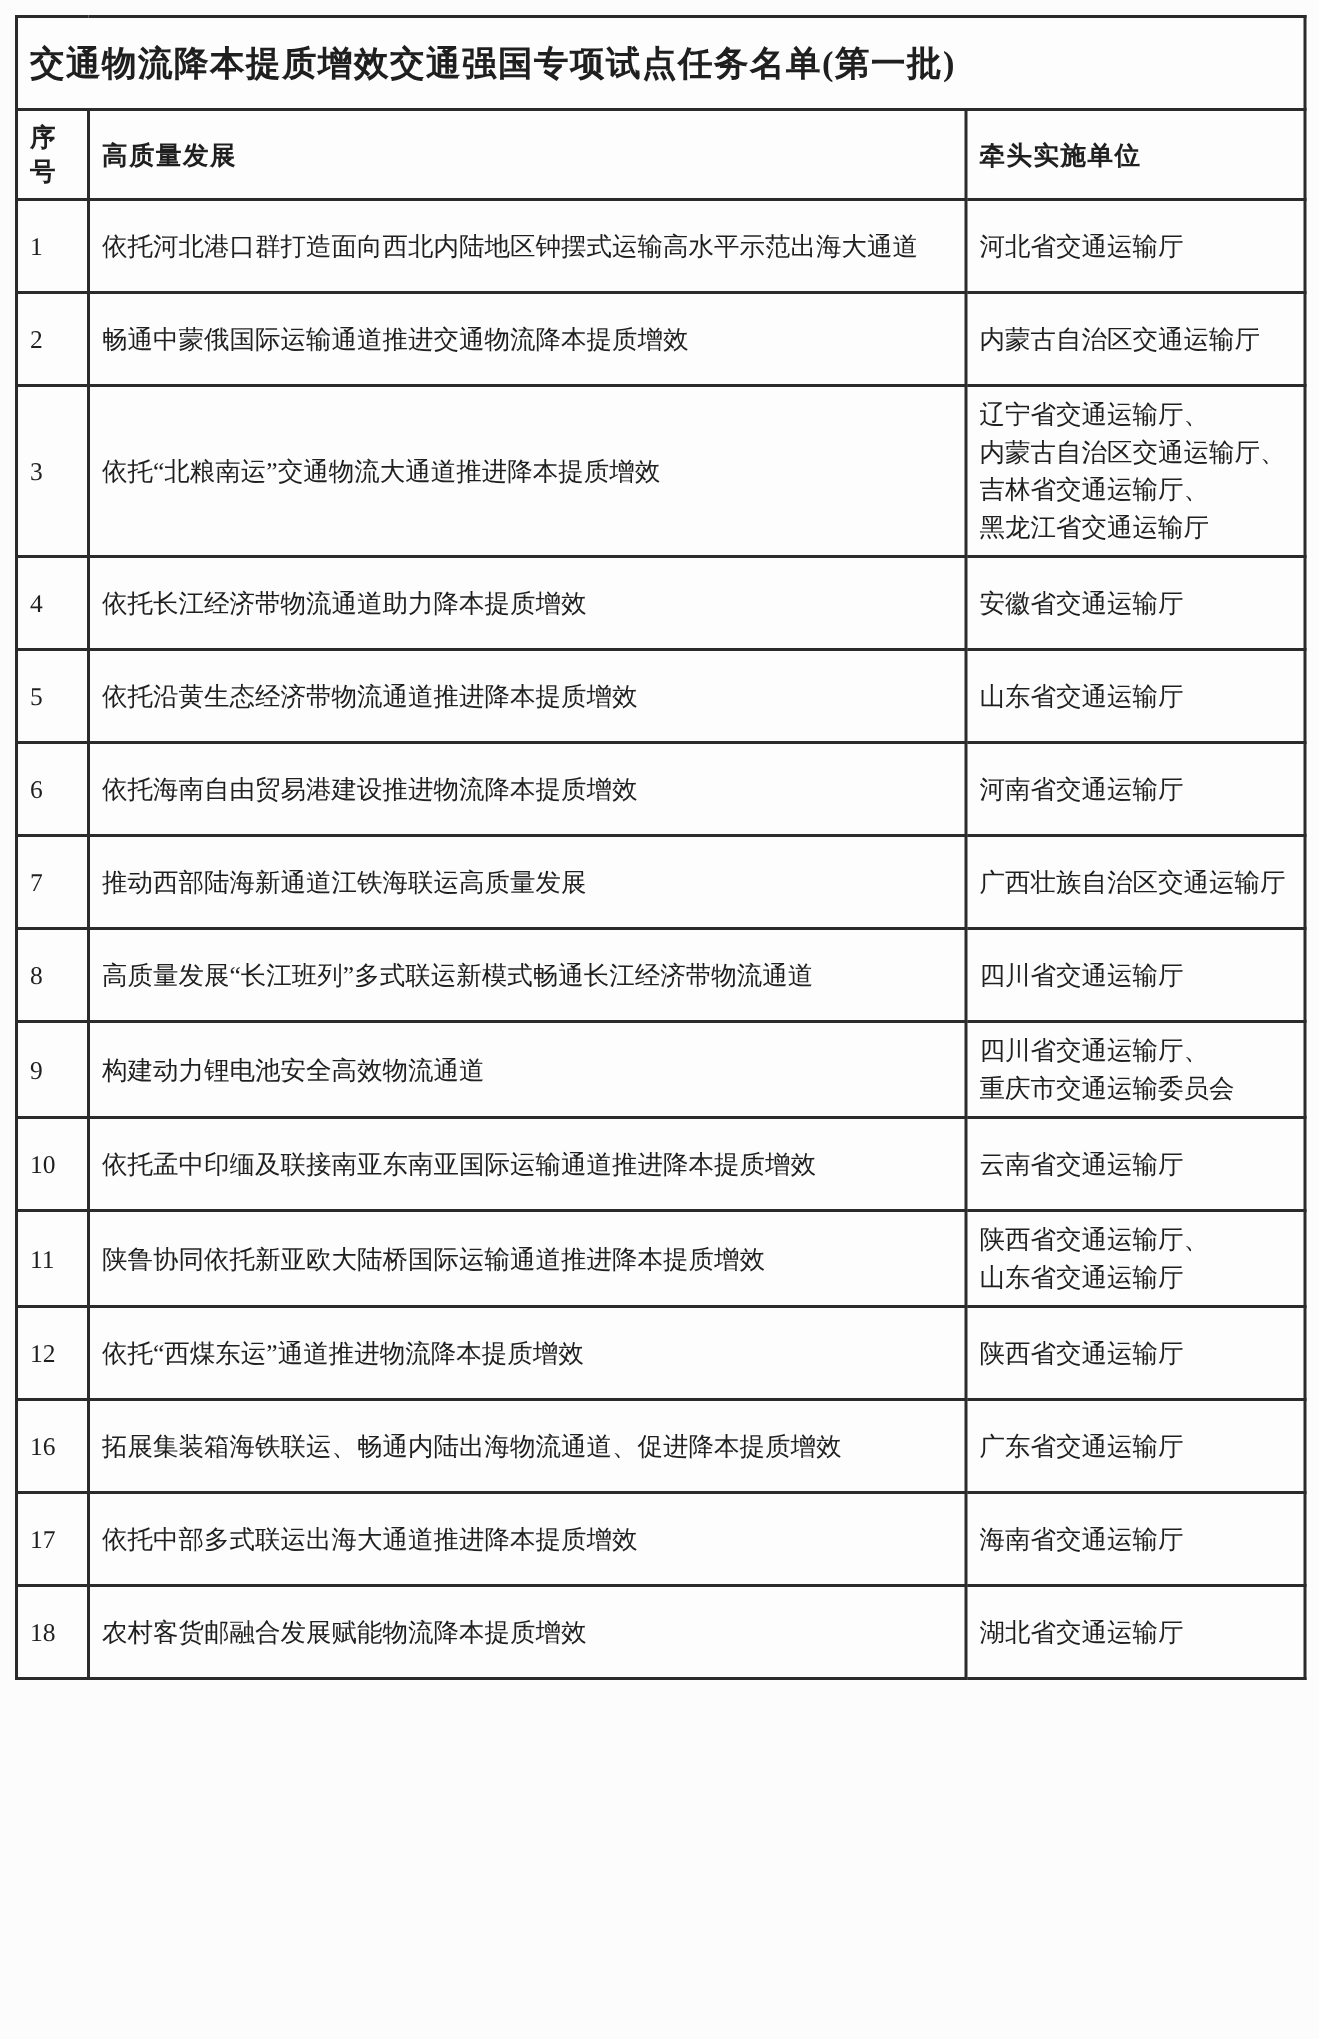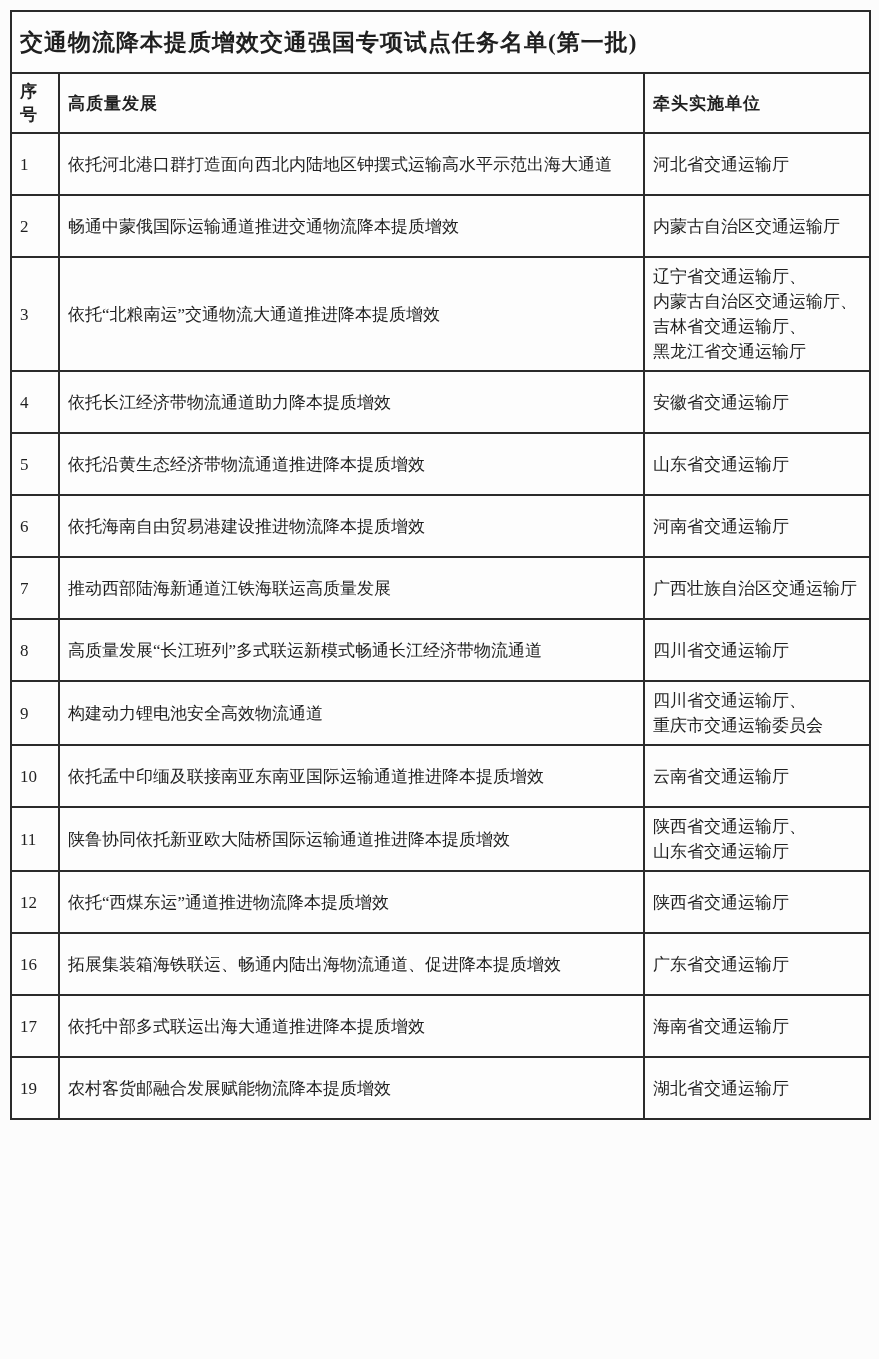--- a/index.html
+++ b/index.html
@@ -152,19 +152,19 @@
           <td class="col-index">16</td>
           <td class="col-task">拓展集装箱海铁联运、畅通内陆出海物流通道、促进降本提质增效</td>
           <td class="col-unit">广东省交通运输厅</td>
         </tr>
         <tr>
           <td class="col-index">17</td>
           <td class="col-task">依托中部多式联运出海大通道推进降本提质增效</td>
           <td class="col-unit">海南省交通运输厅</td>
         </tr>
         <tr>
-          <td class="col-index">19</td>
+          <td class="col-index">18</td>
           <td class="col-task">农村客货邮融合发展赋能物流降本提质增效</td>
           <td class="col-unit">湖北省交通运输厅</td>
         </tr>
       </tbody>
   </table>
 </div>
 
 </body></html>

